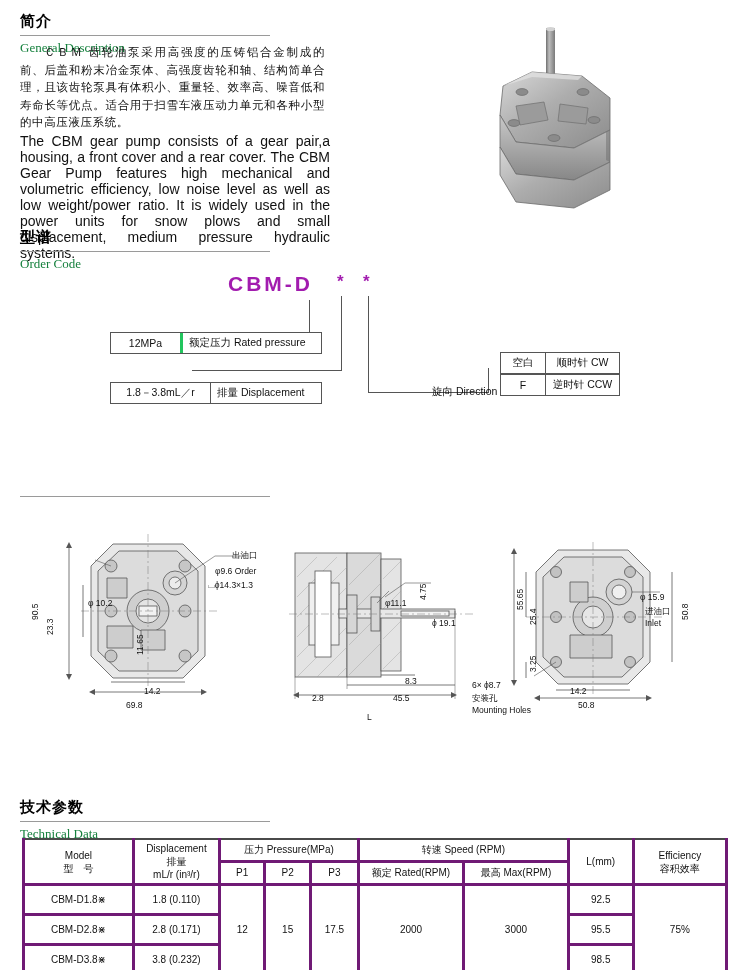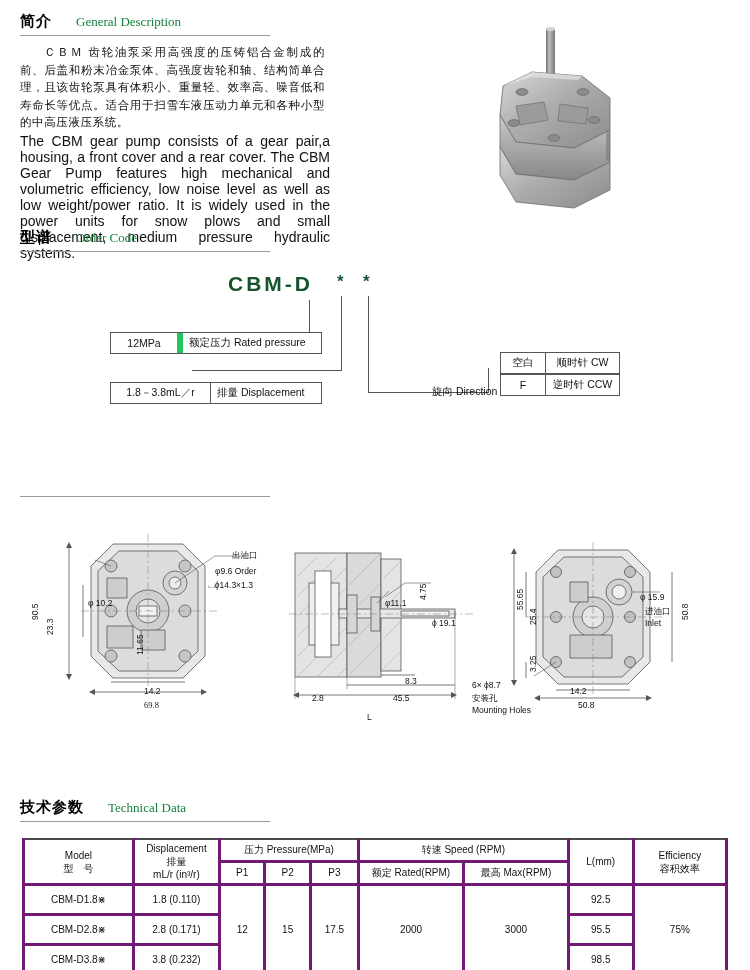--- a/index.html
+++ b/index.html
@@ -6,21 +6,21 @@
   html, body {
     margin: 0; padding: 0;
     width: 750px; height: 970px;
     background: #ffffff;
     font-family: "Liberation Sans", sans-serif;
     color: #1a1a1a;
   }
   .page { position: relative; width: 750px; height: 970px; overflow: hidden; }
 
   
-  .sec-head { position: absolute; display: flex; align-items: baseline; gap: 24px; }
+  .sec-head { position: absolute; display: flex; align-items: baseline; gap: 9px; flex-direction: column; }
   .sec-head .cn { font-size: 15px; font-weight: bold; color: #000; letter-spacing: 1px; }
   .sec-head .en { font-size: 13px; color: #15803d; font-family: "Liberation Serif", serif; }
   .rule { position: absolute; height: 1px; background: #9a9a9a; }
 
   
   .cn-body {
     position: absolute;
     font-size: 11.5px;
     line-height: 17.5px;
     color: #111;
@@ -32,21 +32,21 @@
     font-size: 14px;
     line-height: 16px;
     color: #111;
     text-align: justify;
   }
 
   
   .pump { position: absolute; }
 
   
-  .code-title { position: absolute; font-size: 21px; font-weight: bold; letter-spacing: 3px; color: #14532d; }
+  .code-title { position: absolute; font-size: 21px; font-weight: bold; letter-spacing: 3px; color: #a21caf; }
   .code-box { position: absolute; border: 1px solid #555; background: #fff; display: flex; align-items: center; }
   .code-box .inner { padding: 0 6px; font-size: 10.5px; white-space: nowrap; color: #111; }
   .cell { display: flex; align-items: center; justify-content: center; font-size: 10.5px; color: #111; }
   .lbl-free { position: absolute; font-size: 10.5px; color: #111; white-space: nowrap; }
   .line { position: absolute; background: #555; }
 
   
   .dim-txt { position: absolute; font-size: 8.5px; color: #111; white-space: nowrap; }
   .dim-txt.rot { transform: rotate(-90deg); transform-origin: left top; }
 
@@ -134,21 +134,21 @@
   <div class="line" style="left:192px; top:332px; width:118px; height:1px;"></div>
 
   <div class="line" style="left:341px; top:296px; width:1px; height:74px;"></div>
   <div class="line" style="left:192px; top:370px; width:150px; height:1px;"></div>
 
   <div class="line" style="left:368px; top:296px; width:1px; height:96px;"></div>
   <div class="line" style="left:368px; top:392px; width:120px; height:1px;"></div>
   <div class="line" style="left:488px; top:368px; width:1px; height:25px;"></div>
 
   <div class="code-box" style="left:110px; top:332px; width:212px; height:22px;">
-    <div class="cell" style="width:72px; height:100%; border-right:6px solid #22c55e;">12MPa</div>
+    <div class="cell" style="width:72px; height:100%; border-right:3px solid #22c55e;">12MPa</div>
     <div class="inner">额定压力 Rated  pressure</div>
   </div>
 
   <div class="code-box" style="left:110px; top:382px; width:212px; height:22px;">
     <div class="cell" style="width:100px; height:100%; border-right:1px solid #555;">1.8－3.8mL／r</div>
     <div class="inner">排量 Displacement</div>
   </div>
 
   <div class="lbl-free" style="left:432px; top:385px;">旋向 Direction</div>
 
@@ -207,21 +207,21 @@
     </g>
   </svg>
   <div class="dim-txt" style="left:232px; top:550px;">出油口</div>
   <div class="dim-txt" style="left:215px; top:566px;"><span>φ9.6</span> <span>Order</span></div>
   <div class="dim-txt" style="left:208px; top:580px;">⌴<span>ϕ14.3×1.3</span></div>
   <div class="dim-txt" style="left:88px; top:598px;">φ 10.2</div>
   <div class="dim-txt rot" style="left:30px; top:620px;">90.5</div>
   <div class="dim-txt rot" style="left:45px; top:635px;">23.3</div>
   <div class="dim-txt rot" style="left:135px; top:655px;">11.65</div>
   <div class="dim-txt" style="left:144px; top:686px;">14.2</div>
-  <div class="dim-txt" style="left:144px; top:700px;font-family:Liberation Serif, serif;">69.8</div>
+  <div class="dim-txt" style="left:126px; top:700px;">69.8</div>
 
   <svg style="position:absolute; left:285px; top:535px;" width="200" height="175" viewBox="0 0 200 175">
     <g stroke="#555" fill="none" stroke-width="0.8">
 
       <rect x="10" y="18" width="52" height="124" fill="#e4e4e4"></rect>
       <rect x="62" y="18" width="34" height="124" fill="#dadada"></rect>
       <rect x="96" y="24" width="20" height="112" fill="#e4e4e4"></rect>
 
       <g stroke="#9a9a9a" stroke-width="0.4">
         <line x1="12" y1="142" x2="62" y2="92"></line>

